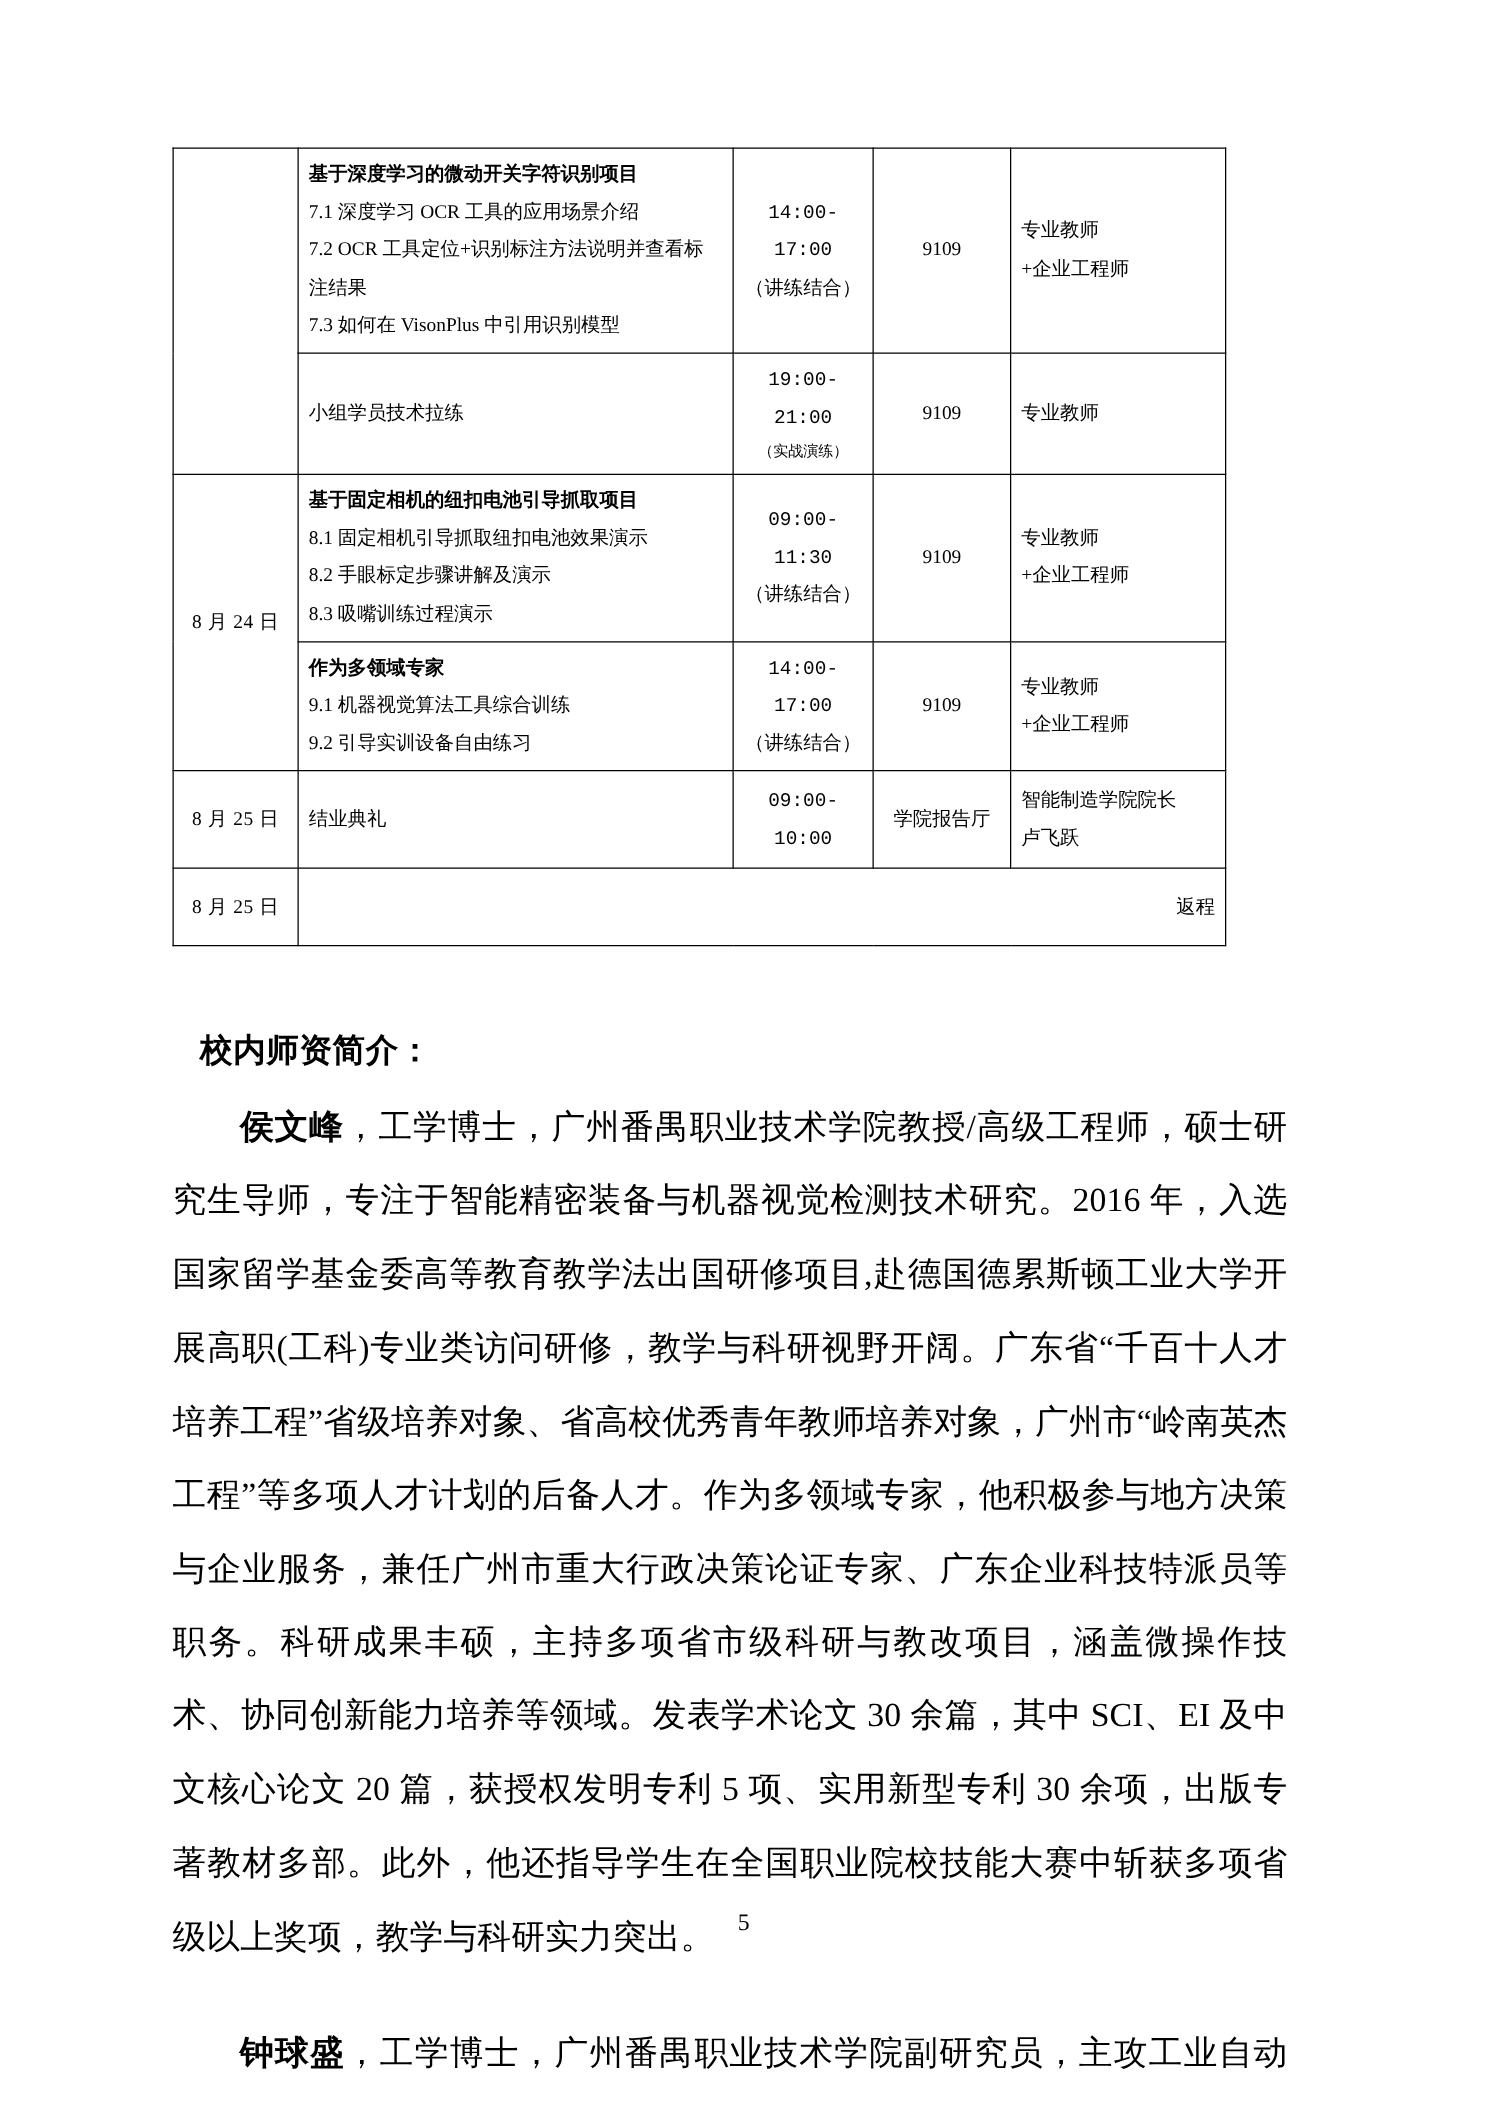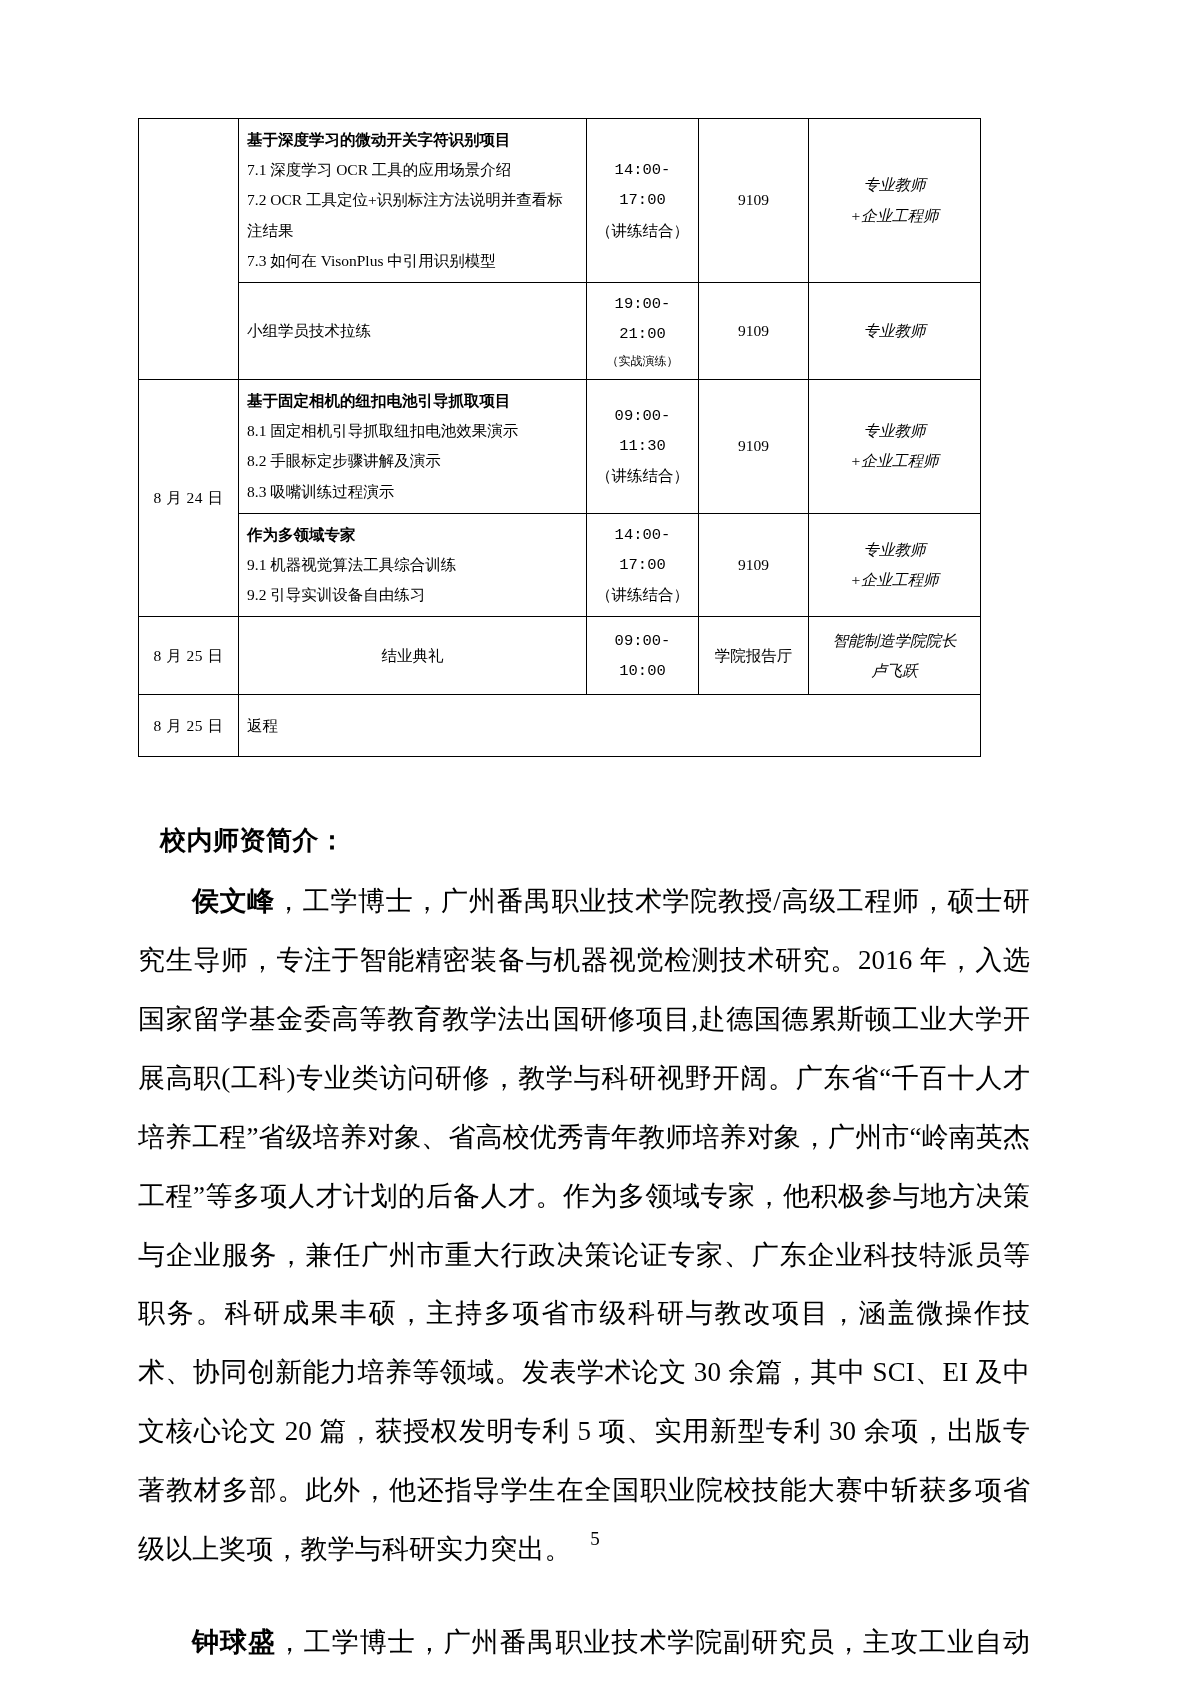--- a/index.html
+++ b/index.html
@@ -40,25 +40,25 @@
     line-height: 1.95;
   }
   col.c-date   { width: 100px; }
   col.c-topic  { width: 348px; }
   col.c-time   { width: 112px; }
   col.c-room   { width: 110px; }
   col.c-teach  { width: 172px; }
 
   td.date  { text-align: center; font-family: "Liberation Serif", serif; letter-spacing: 0.5px; }
   td.topic { text-align: left; padding-left: 12px; }
-  td.topic-center { text-align: center; }
+  td.topic-center { text-align: left; }
   td.time  { text-align: center; font-family: "Liberation Mono", "DejaVu Sans Mono", monospace; font-size: 14.5px; line-height: 1.75; }
   td.room  { text-align: center; font-family: "Liberation Serif", serif; font-size: 15.5px; }
-  td.teach { text-align: center; line-height: 1.75; font-size: 15.5px; font-style: italic; }
-  td.full  { text-align: left; }
+  td.teach { text-align: left; line-height: 1.75; font-size: 15.5px; }
+  td.full  { text-align: right; }
 
   .t-title {
     font-weight: bold;
     display: block;
     white-space: nowrap;
   }
   .t-line { display: block; white-space: nowrap; }
   .t-wrap { display: block; }
   .tl-2 { display:block; }
 

